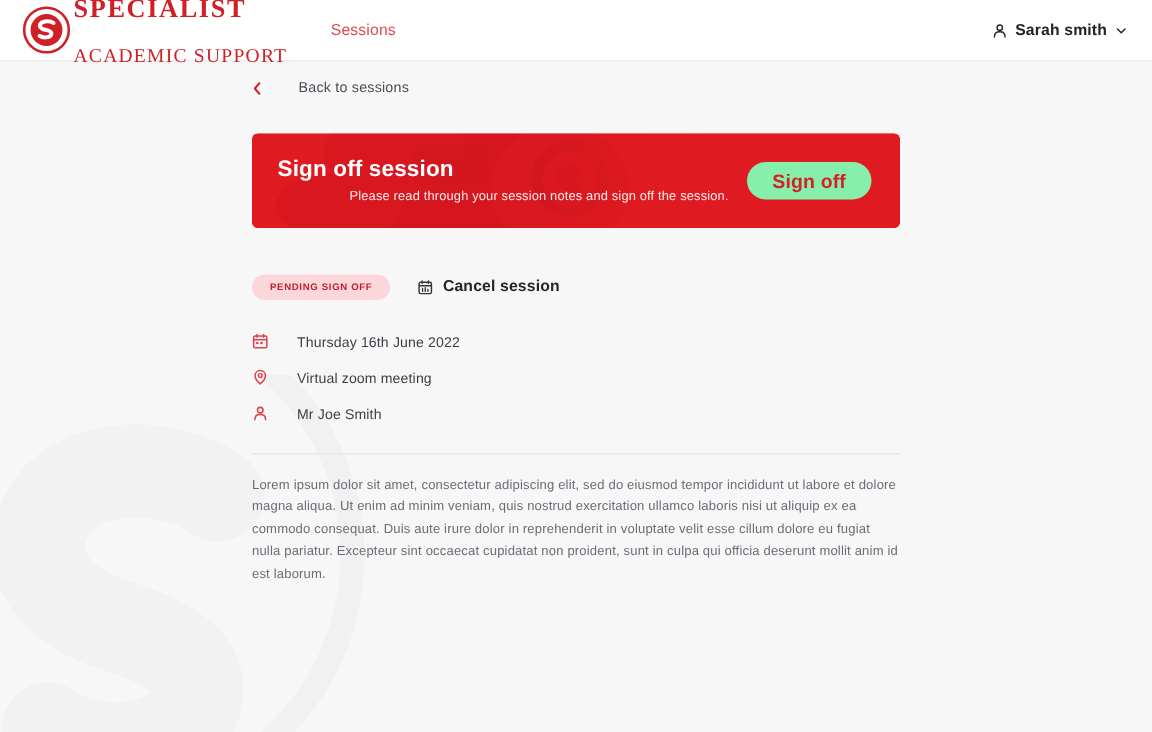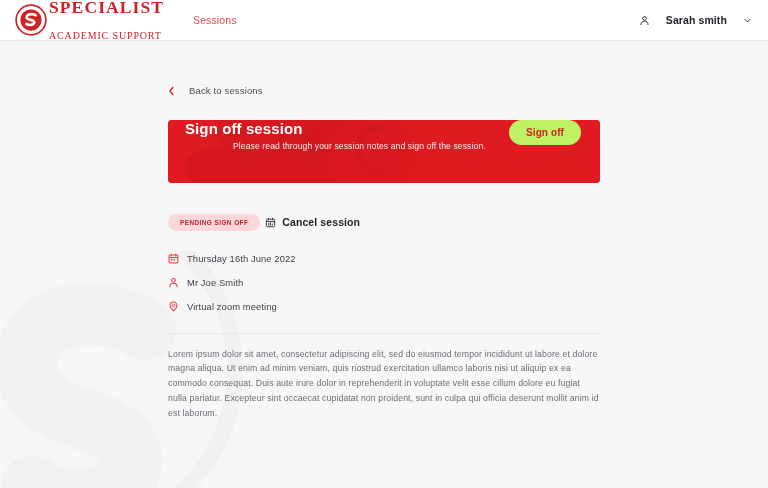--- a/index.html
+++ b/index.html
@@ -63,21 +63,21 @@
     line-height: 1;
   }
   .brand-name {
     font-size: 17.5px;
     font-weight: 700;
     letter-spacing: 1.1px;
     color: #cf2026;
     font-family: "Liberation Serif", serif;
   }
   .brand-sub {
-    font-size: 10px;
+    font-size: 13px;
     font-weight: 400;
     letter-spacing: 0.85px;
     color: #cf2026;
     margin-top: 15px;
     font-family: "Liberation Serif", serif;
   }
 
   .main-nav {
     display: flex;
     align-items: center;
@@ -91,21 +91,21 @@
     font-weight: 500;
     letter-spacing: 0.1px;
     cursor: pointer;
   }
 
   .header-spacer { flex: 1 1 auto; }
 
   .user-menu {
     display: flex;
     align-items: center;
-    gap: 16px;
+    gap: 5px;
     cursor: pointer;
   }
   .user-icon { width: 11px; height: 11px; display: block; color: #2b2b33; }
   .user-icon svg { width: 100%; height: 100%; display: block; }
   .user-name {
     font-size: 10.5px;
     font-weight: 700;
     color: #22222a;
     letter-spacing: 0.1px;
   }
@@ -120,22 +120,22 @@
   }
 
   .container {
     width: 432px;
     margin-left: 168px;
   }
 
   .back-link {
     display: inline-flex;
     align-items: center;
-    gap: 14px;
-    margin-top: 44px;
+    gap: 24px;
+    margin-top: 12px;
     margin-bottom: 0;
     cursor: pointer;
     text-decoration: none;
   }
   .back-chev { width: 7px; height: 10px; color: #cf2026; display: block; }
   .back-chev svg { width: 100%; height: 100%; display: block; }
   .back-label {
     font-size: 9.5px;
     color: #4b4b55;
     letter-spacing: 0.15px;
@@ -143,21 +143,21 @@
 
   
   .signoff-banner {
     position: relative;
     margin-top: 20px;
     height: 63px;
     border-radius: 4px;
     background: #e01b22;
     overflow: hidden;
     display: flex;
-    align-items: flex-start;
+    align-items: center;
     padding: 0 19px 0 17px;
   }
   .banner-texture {
     position: absolute;
     inset: 0;
     opacity: 0.9;
     pointer-events: none;
   }
   .banner-texture svg { width: 100%; height: 100%; display: block; }
 
@@ -177,27 +177,27 @@
     margin-top: 4px;
     font-size: 8.6px;
     color: #fdecec;
     letter-spacing: 0.1px;
     line-height: 1.3;
     margin-left: 48px;
   }
   .signoff-btn {
     position: relative;
     z-index: 2;
-    background: #bef264;
+    background: #86efac;
     color: #d61f26;
     border: none;
     border-radius: 40px;
     height: 25px;
     padding: 0 17px;
-    font-size: 10px;
+    font-size: 13px;
     font-weight: 700;
     font-family: "Liberation Sans", sans-serif;
     letter-spacing: 0.1px;
     cursor: pointer;
     white-space: nowrap;
   }
 
   
   .session-head {
     margin-top: 27px;
@@ -208,21 +208,21 @@
     font-size: 24px;
     font-weight: 700;
     color: #17171d;
     letter-spacing: -0.2px;
     line-height: 1;
     flex: 1 1 auto;
   }
   .session-actions {
     display: flex;
     align-items: center;
-    gap: 5px;
+    gap: 18px;
     padding-top: 4px;
   }
   .status-badge {
     background: #fbd7dc;
     color: #c0212c;
     border-radius: 40px;
     font-size: 6.4px;
     font-weight: 700;
     letter-spacing: 0.45px;
     padding: 5px 12px;
@@ -248,21 +248,21 @@
   
   .meta-list {
     margin-top: 16px;
     display: flex;
     flex-direction: column;
     gap: 0;
   }
   .meta-row {
     display: flex;
     align-items: center;
-    gap: 8px;
+    gap: 19px;
     height: 24px;
   }
   .meta-icon { width: 11px; height: 11px; flex: 0 0 11px; color: #e0424a; display: block; }
   .meta-icon svg { width: 100%; height: 100%; display: block; }
   .meta-text {
     font-size: 9.4px;
     color: #3e3e48;
     letter-spacing: 0.1px;
   }
 
@@ -408,37 +408,37 @@
             <rect x="8" y="8.6" width="2.3" height="2.2" fill="currentColor"></rect>
           </svg>
         </span>
         <span class="meta-text">Thursday 16th June 2022</span>
       </div>
 
 
       <div class="meta-row">
         <span class="meta-icon">
           <svg viewBox="0 0 16 16" xmlns="http://www.w3.org/2000/svg" aria-hidden="true">
+            <path d="M8 1.5 C5.2 1.5 3 3.7 3 6.5 C3 10.2 8 14.5 8 14.5 C8 14.5 13 10.2 13 6.5 C13 3.7 10.8 1.5 8 1.5 Z" fill="none" stroke="currentColor" stroke-width="1.5" stroke-linejoin="round"></path>
+            <circle cx="8" cy="6.4" r="1.9" fill="none" stroke="currentColor" stroke-width="1.4"></circle>
+          </svg>
+        </span>
+        <span class="meta-text">Virtual zoom meeting</span>
+      </div>
+
+      <div class="meta-row">
+        <span class="meta-icon">
+          <svg viewBox="0 0 16 16" xmlns="http://www.w3.org/2000/svg" aria-hidden="true">
             <circle cx="8" cy="5" r="2.7" fill="none" stroke="currentColor" stroke-width="1.5"></circle>
             <path d="M2.8 14.2 C2.8 10.7 5.2 9.1 8 9.1 C10.8 9.1 13.2 10.7 13.2 14.2" fill="none" stroke="currentColor" stroke-width="1.5" stroke-linecap="round"></path>
           </svg>
         </span>
         <span class="meta-text">Mr Joe Smith</span>
       </div>
 
-      <div class="meta-row">
-        <span class="meta-icon">
-          <svg viewBox="0 0 16 16" xmlns="http://www.w3.org/2000/svg" aria-hidden="true">
-            <path d="M8 1.5 C5.2 1.5 3 3.7 3 6.5 C3 10.2 8 14.5 8 14.5 C8 14.5 13 10.2 13 6.5 C13 3.7 10.8 1.5 8 1.5 Z" fill="none" stroke="currentColor" stroke-width="1.5" stroke-linejoin="round"></path>
-            <circle cx="8" cy="6.4" r="1.9" fill="none" stroke="currentColor" stroke-width="1.4"></circle>
-          </svg>
-        </span>
-        <span class="meta-text">Virtual zoom meeting</span>
-      </div>
-
     </div>
 
     <div class="divider"></div>
 
     
     <section>
       <div class="notes-body">
         <p class="notes-para">Lorem ipsum dolor sit amet, consectetur adipiscing elit, sed do eiusmod tempor incididunt ut labore et dolore magna aliqua. Ut enim ad minim veniam, quis nostrud exercitation ullamco laboris nisi ut aliquip ex ea commodo consequat. Duis aute irure dolor in reprehenderit in voluptate velit esse cillum dolore eu fugiat nulla pariatur. Excepteur sint occaecat cupidatat non proident, sunt in culpa qui officia deserunt mollit anim id est laborum.</p>
 
       </div>

